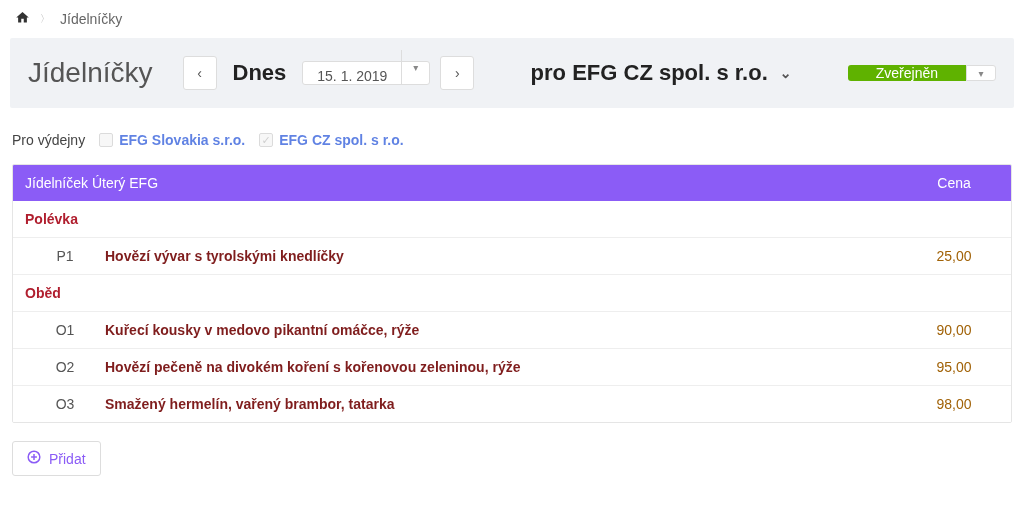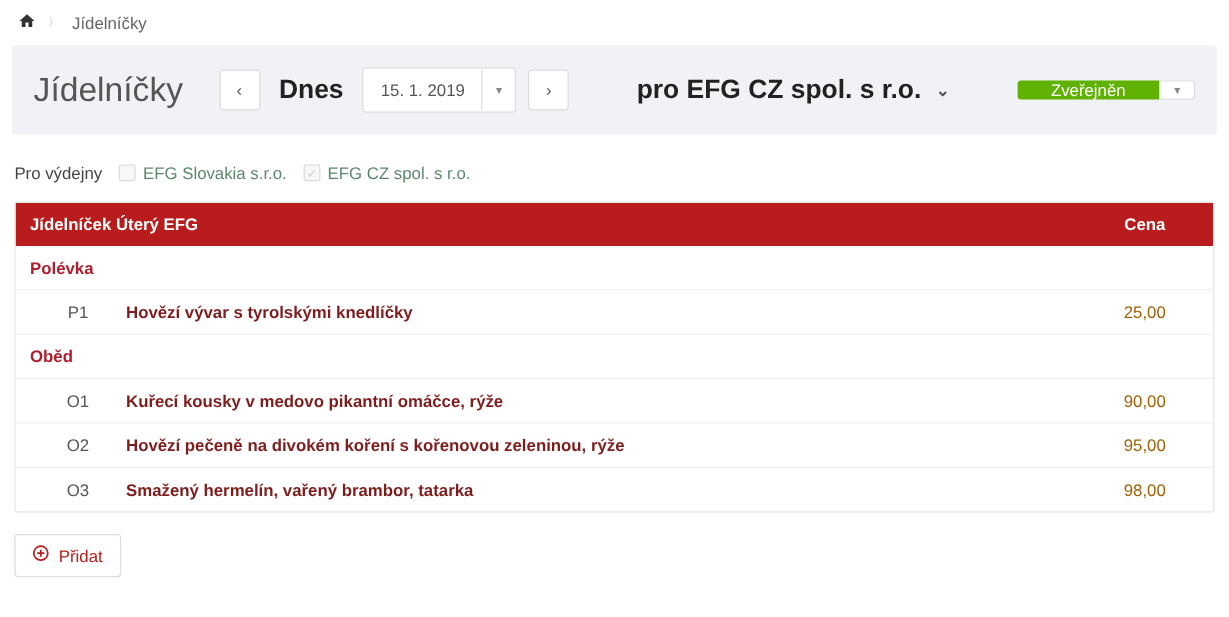--- a/index.html
+++ b/index.html
@@ -45,25 +45,25 @@
       font-size: 14px;
     }
     .today-label {
       font-size: 22px;
       font-weight: 700;
       color: #222;
       margin: 0 16px;
     }
     .date-select {
       display: inline-flex;
-      align-items: center;
+      align-items: flex-end;
       background: #fff;
       border: 1px solid #ddd;
       border-radius: 3px;
-      height: 38px;
+      height: 24px;
     }
     .date-select .date-text {
       padding: 0 14px;
       font-size: 14px;
       color: #555;
     }
     .date-select .date-caret {
       border-left: 1px solid #ddd;
       width: 28px;
       height: 34px;
@@ -130,35 +130,35 @@
       border: 1px solid #ccc;
       background: #f5f5f5;
       display: inline-flex;
       align-items: center;
       justify-content: center;
       font-size: 11px;
       color: #bbb;
       border-radius: 2px;
     }
     .chk-disabled { opacity: 0.7; }
-    .chk-label-disabled { color: #14532d; }
+    .chk-label-disabled { color: #1d4ed8; font-weight: bold; }
     
     .menu-table {
       margin: 0 12px;
       border: 1px solid #e5e5e5;
       border-radius: 2px;
       overflow: hidden;
       font-size: 14px;
     }
     .table-header {
-      background: #b91c1c;
+      background: #8b5cf6;
       color: #fff;
       display: flex;
       padding: 10px 12px;
-      font-weight: 700;
+      font-weight: 400;
     }
     .table-header .col-name { flex: 1; }
     .table-header .col-price { width: 90px; text-align: center; }
     .section-row {
       background: #fff;
       padding: 10px 12px;
       color: #b01e2e;
       font-weight: 700;
       border-bottom: 1px solid #eee;
     }
@@ -176,21 +176,21 @@
     
     .add-btn {
       margin: 18px 12px;
       background: #fff;
       border: 1px solid #ddd;
       border-radius: 3px;
       padding: 8px 14px;
       display: inline-flex;
       align-items: center;
       gap: 8px;
-      color: #b91c1c;
+      color: #8b5cf6;
       font-size: 14px;
       cursor: pointer;
     }
     .add-btn .plus-icon { font-size: 15px; }
   </style>
 </head>
 <body>
 
 
 

